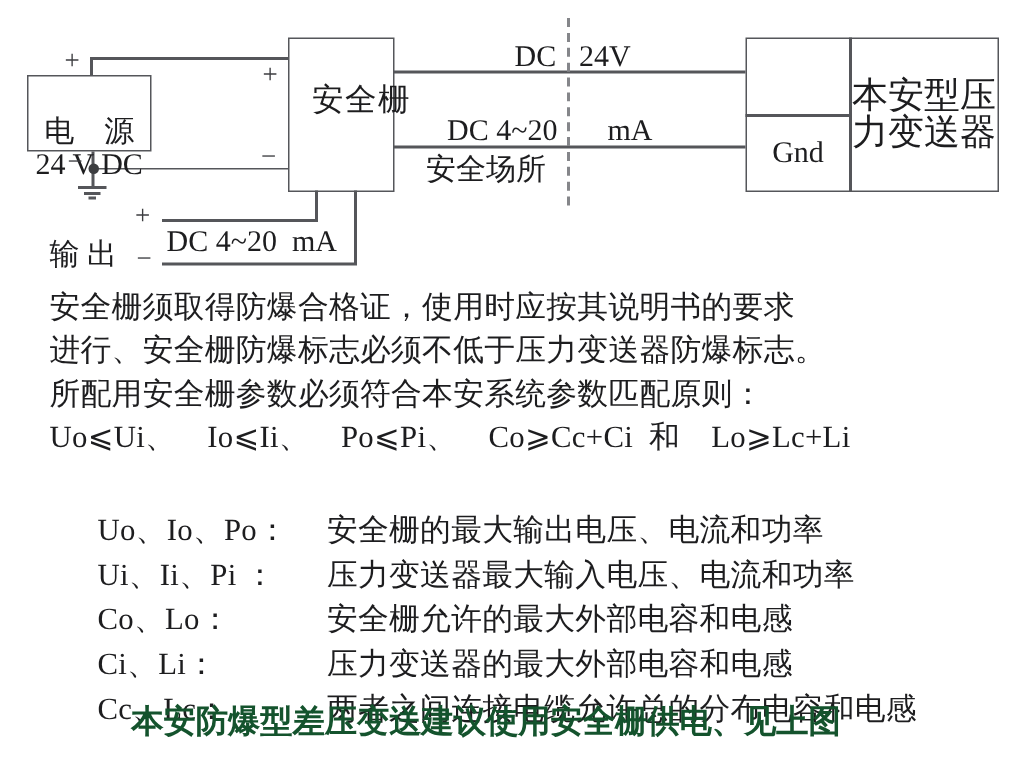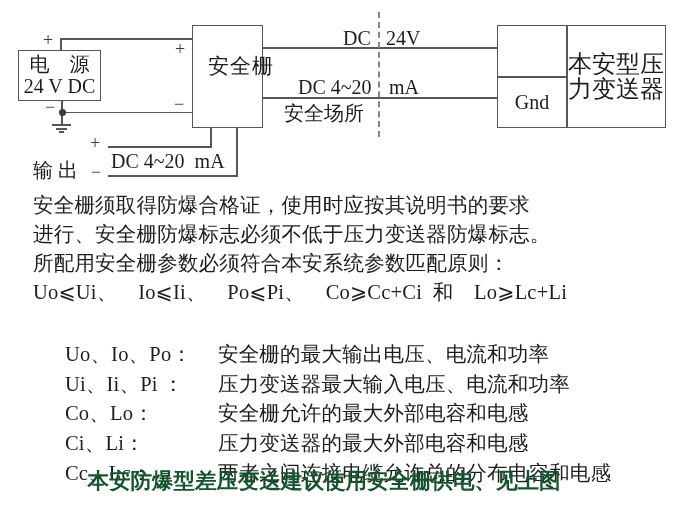--- a/index.html
+++ b/index.html
@@ -9,21 +9,21 @@
   }
   .wh{position:absolute;height:1.6px;background:#55565a;}
   .wv{position:absolute;width:1.6px;background:#55565a;}
   .box{position:absolute;border:1.6px solid #55565a;box-sizing:border-box;background:#fff;}
   .lbl{position:absolute;white-space:pre;line-height:1;}
   .sign{position:absolute;font-size:18px;line-height:1;color:#3c3d40;}
   .dot{position:absolute;width:7px;height:7px;border-radius:50%;background:#3c3d40;}
   .divider-dashed{position:absolute;border-left:2px dashed #85868a;width:0;}
   
   .power-text{position:absolute;left:18px;top:52px;width:83px;text-align:center;}
-  .power-text .l1{font-size:20px;line-height:24px;white-space:pre;}
+  .power-text .l1{font-size:20px;line-height:24px;white-space:pre;margin-top:24px;}
   .power-text .l2{font-size:20px;line-height:21px;white-space:pre;}
   
   .barrier-label{position:absolute;left:192px;top:52px;width:71px;text-align:right;
     font-size:21px;letter-spacing:1px;white-space:pre;padding-left:11px;}
   
   .tx-cell{position:absolute;box-sizing:border-box;display:flex;align-items:center;justify-content:center;
     font-size:20px;}
   .tx-name{position:absolute;display:flex;flex-direction:column;align-items:center;justify-content:center;
     font-size:24px;line-height:25px;white-space:pre;}
   
@@ -78,21 +78,21 @@
   <div class="lbl wlab" style="left:33px;top:149px;margin-top:11px;">输 出</div>
   <div class="sign" style="left:90px;top:134px;">+</div>
   <div class="sign" style="left:91px;top:163px;">−</div>
   <div class="lbl wlab" style="left:111px;top:151px;">DC 4~20  mA</div>
 
   <div class="divider-dashed" style="left:378px;top:12px;height:125px;"></div>
 
   <div class="lbl wlab" style="left:343px;top:28px;">DC</div>
   <div class="lbl wlab" style="left:386px;top:28px;">24V</div>
   <div class="lbl wlab" style="left:298px;top:77px;">DC 4~20</div>
-  <div class="lbl wlab" style="left:389px;top:77px;">mA</div>
+  <div class="lbl wlab" style="left:405px;top:77px;">mA</div>
   <div class="lbl wlab" style="left:284px;top:103px;">安全场所</div>
 
   <div class="box" style="left:497px;top:25px;width:169px;height:103px;"></div>
   <div class="wv" style="left:566px;top:25px;height:103px;background:#55565a;"></div>
   <div class="wh" style="left:497px;top:76px;width:70px;"></div>
   <div class="tx-cell" style="left:498px;top:78px;width:68px;height:48px;">Gnd</div>
   <div class="tx-name" style="left:568px;top:27px;width:96px;height:99px;">
     <span>本安型压</span>
     <span>力变送器</span>
   </div>

